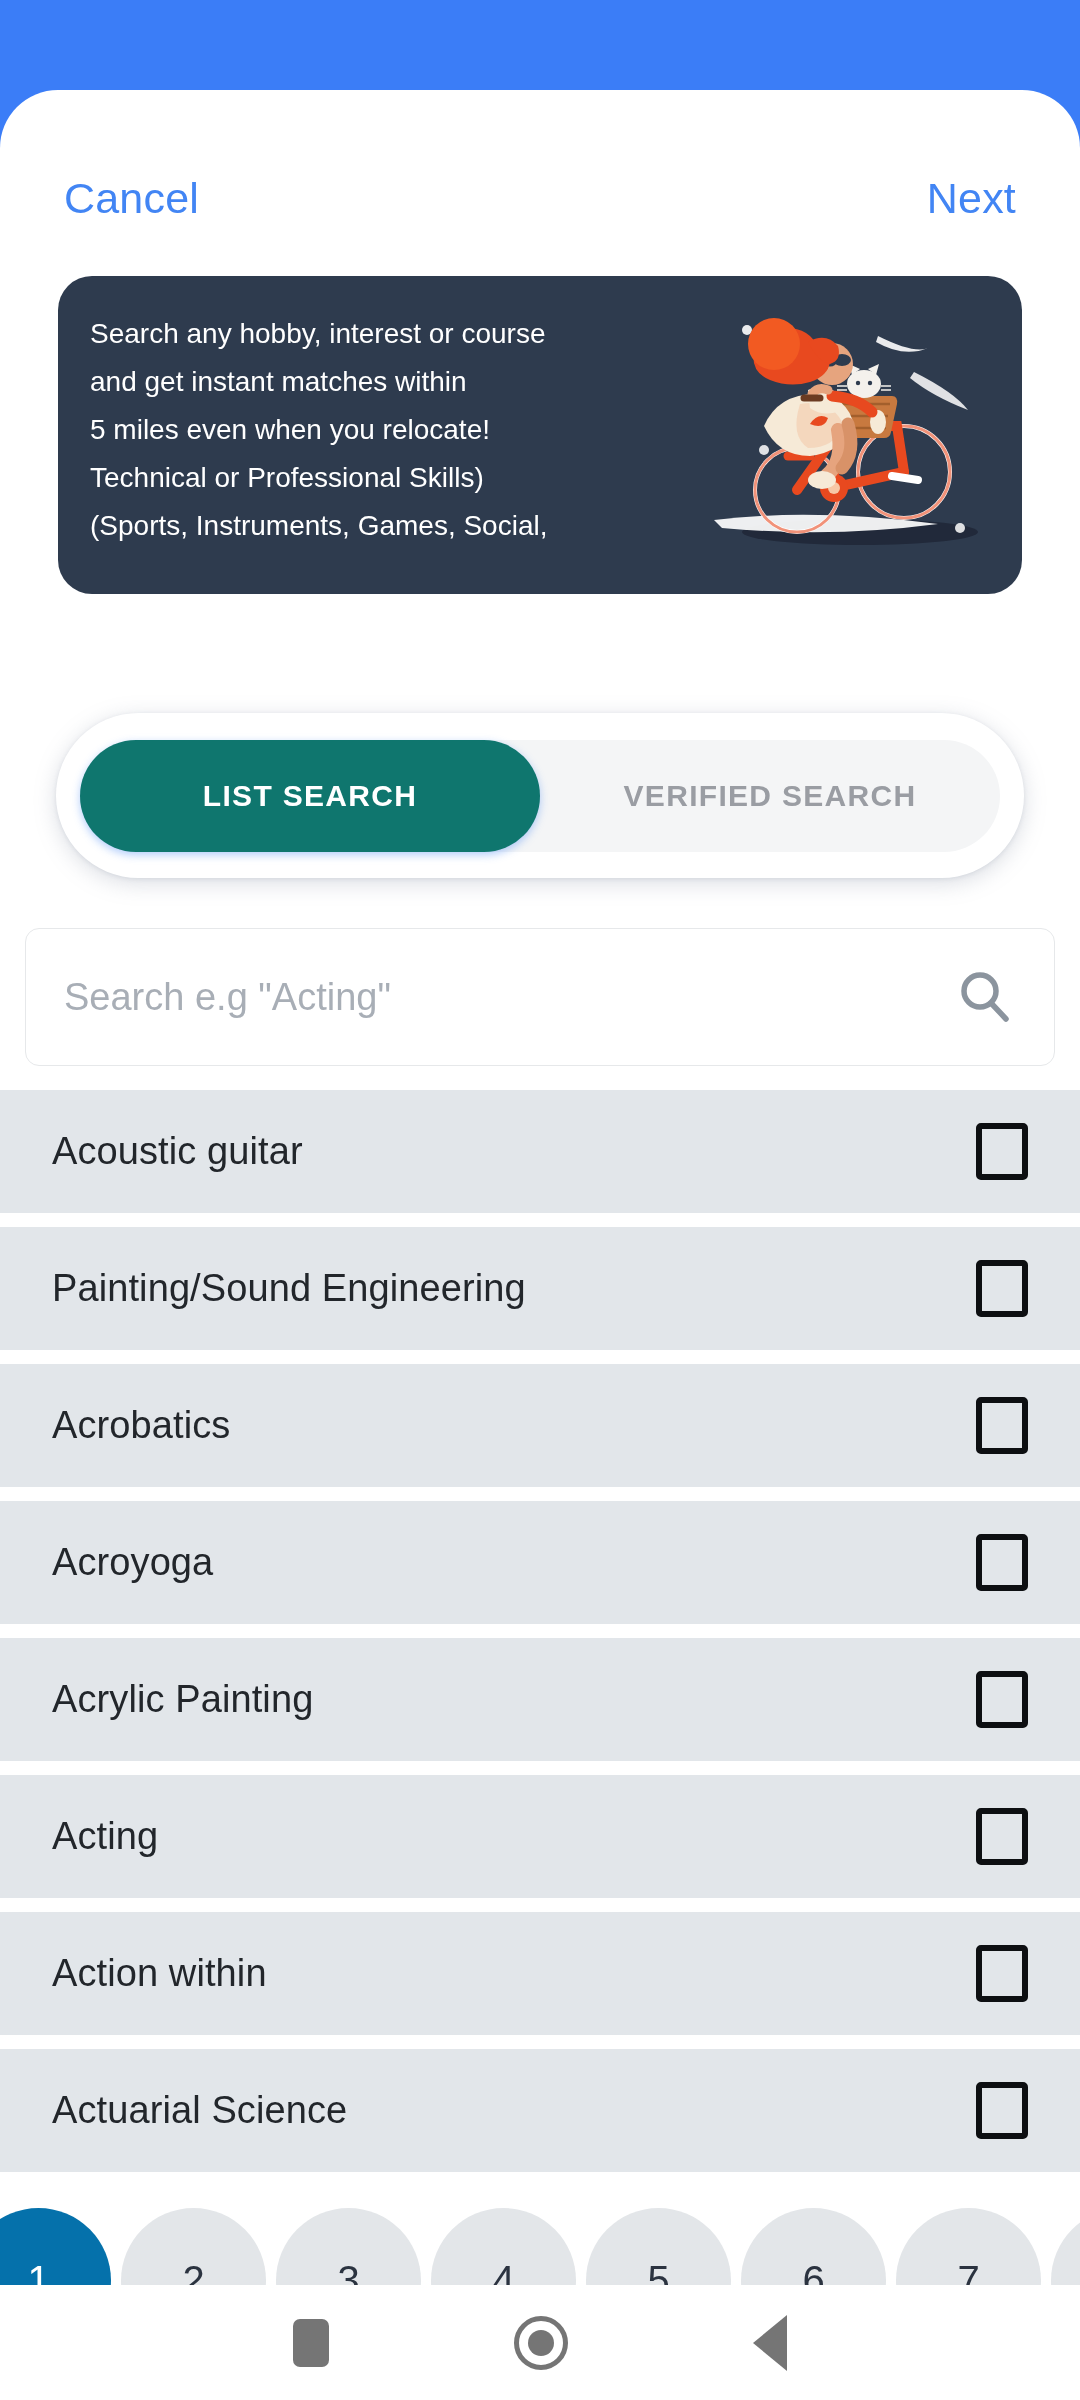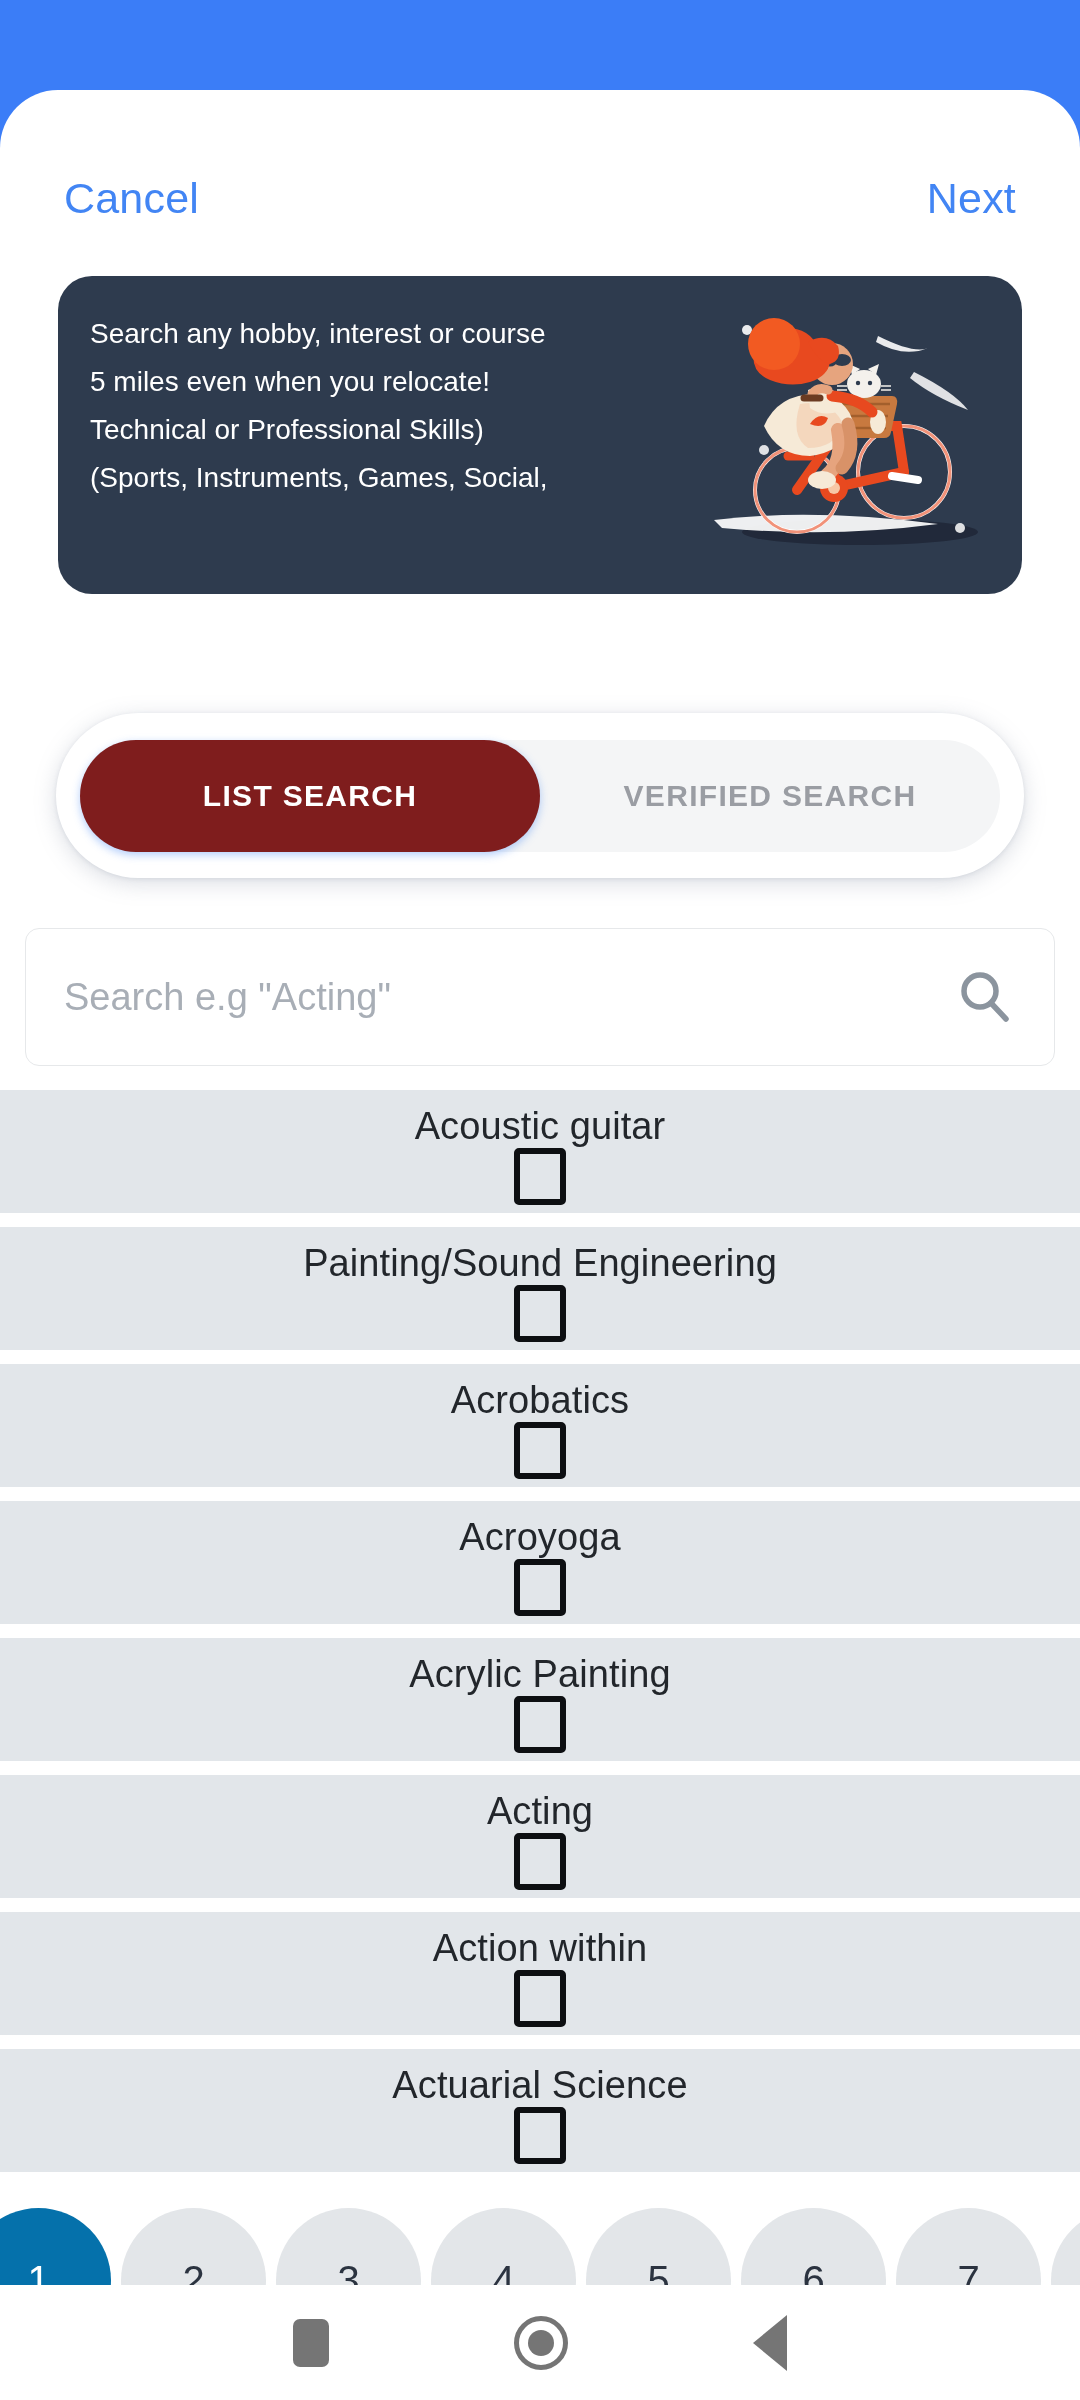--- a/index.html
+++ b/index.html
@@ -114,21 +114,21 @@
     border-radius:56px;
     font-size:30px;
     font-weight:bold;
     letter-spacing:1.3px;
     border:none;
     background:transparent;
     font-family:"Liberation Sans", sans-serif;
     cursor:pointer;
   }
   .seg-btn.active {
-    background:#7f1d1d;
+    background:#0f766e;
     color:#ffffff;
     box-shadow:0 3px 9px rgba(66,133,244,0.4);
   }
   .seg-btn.inactive {
     color:#9a9da3;
   }
 
   
   .search-field {
     position:absolute;
@@ -160,23 +160,22 @@
     width:1080px;
   }
   .list-row {
     width:1080px;
     height:123px;
     background:#e2e6ea;
     margin-bottom:14px;
     display:flex;
     align-items:center;
     justify-content:space-between;
-    padding:15px 52px;
+    padding:0 52px;
     cursor:pointer;
-    flex-direction:column;
   }
   .list-label {
     font-size:38px;
     color:#22262b;
     font-weight:400;
     letter-spacing:0.1px;
   }
   .cb {
     width:52px; height:57px;
     border:6px solid #0d0f12;
@@ -261,20 +260,21 @@
   <div class="app-sheet">
 
     <div class="header">
       <button class="header-btn">Cancel</button>
       <button class="header-btn">Next</button>
     </div>
 
     <div class="info-banner">
       <div class="banner-text">
         <span class="line">Search any hobby, interest or course</span>
+        <span class="line">and get instant matches within</span>
         <span class="line">5 miles even when you relocate!</span>
         <span class="line">Technical or Professional Skills)</span>
         <span class="line">(Sports, Instruments, Games, Social,</span>
       </div>
 
       <div class="banner-art">
         <svg viewBox="0 0 330 318" width="330" height="318" xmlns="http://www.w3.org/2000/svg">
 
           <ellipse cx="168" cy="256" rx="118" ry="13" fill="#21293a"></ellipse>
           <path d="M22 244 Q120 232 246 248 Q140 262 30 252 Z" fill="#ffffff" opacity="0.92"></path>

